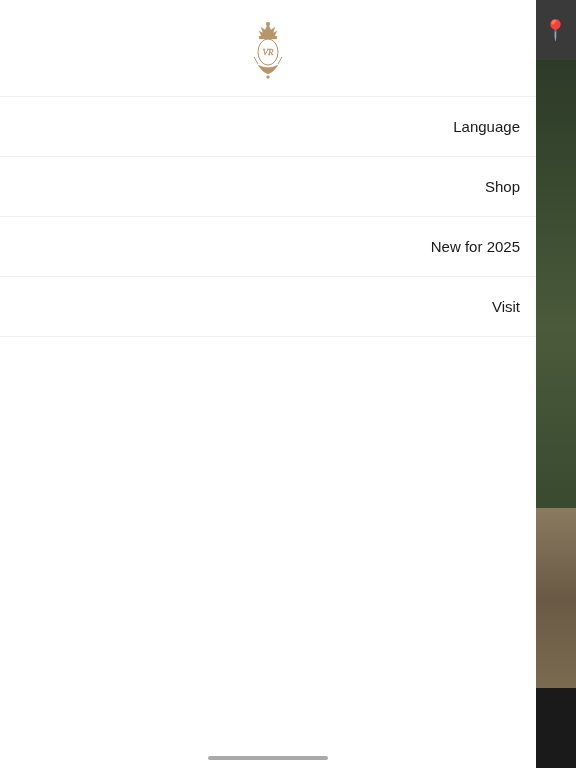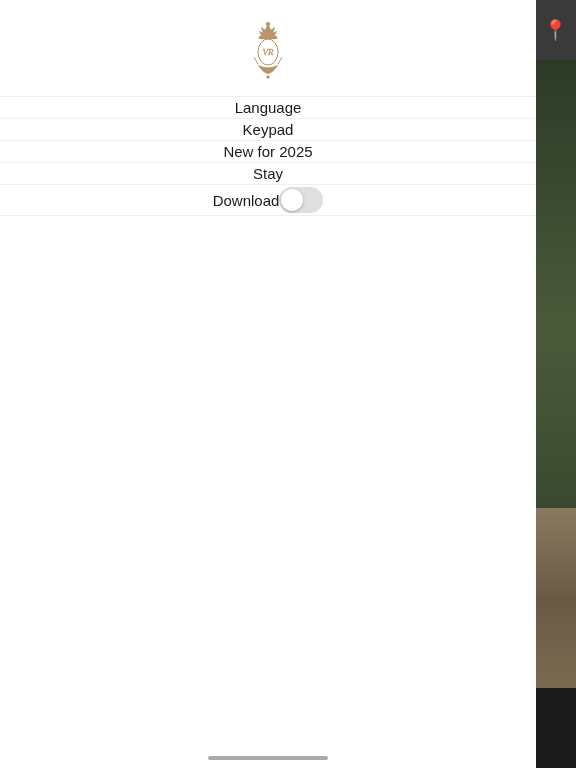--- a/index.html
+++ b/index.html
@@ -46,22 +46,22 @@
     .menu-list {
       width: 100%;
       list-style: none;
       padding: 0;
       margin: 0;
     }
 
     .menu-item {
       display: flex;
       align-items: center;
-      justify-content: center;
-      padding: 2px 16px;
+      justify-content: flex-end;
+      padding: 21px 16px;
       border-bottom: 1px solid #f0f0f0;
       cursor: pointer;
     }
 
     .menu-item:first-child {
       border-top: 1px solid #f0f0f0;
     }
 
     .menu-item-label {
       font-size: 15px;
@@ -165,31 +165,27 @@
       </g>
     </svg>
   </div>
 
   <ul class="menu-list" id="menu-list">
 
   <li class="menu-item">
         <span class="menu-item-label">Language</span>
       </li>
       <li class="menu-item">
-        <span class="menu-item-label">Keypad</span>
+        <span class="menu-item-label">Shop</span>
       </li>
       <li class="menu-item">
         <span class="menu-item-label">New for 2025</span>
       </li>
       <li class="menu-item">
-        <span class="menu-item-label">Stay</span>
-      </li>
-      <li class="menu-item">
-        <span class="menu-item-label">Download</span>
-        <div class="toggle-switch"></div>
+        <span class="menu-item-label">Visit</span>
       </li>
     </ul>
 
   <div class="home-indicator"></div>
 </div>
 
 <div class="right-panel">
   <div class="map-pin-area">
     <span style="font-size:20px; color:#888;">📍</span>
   </div>

